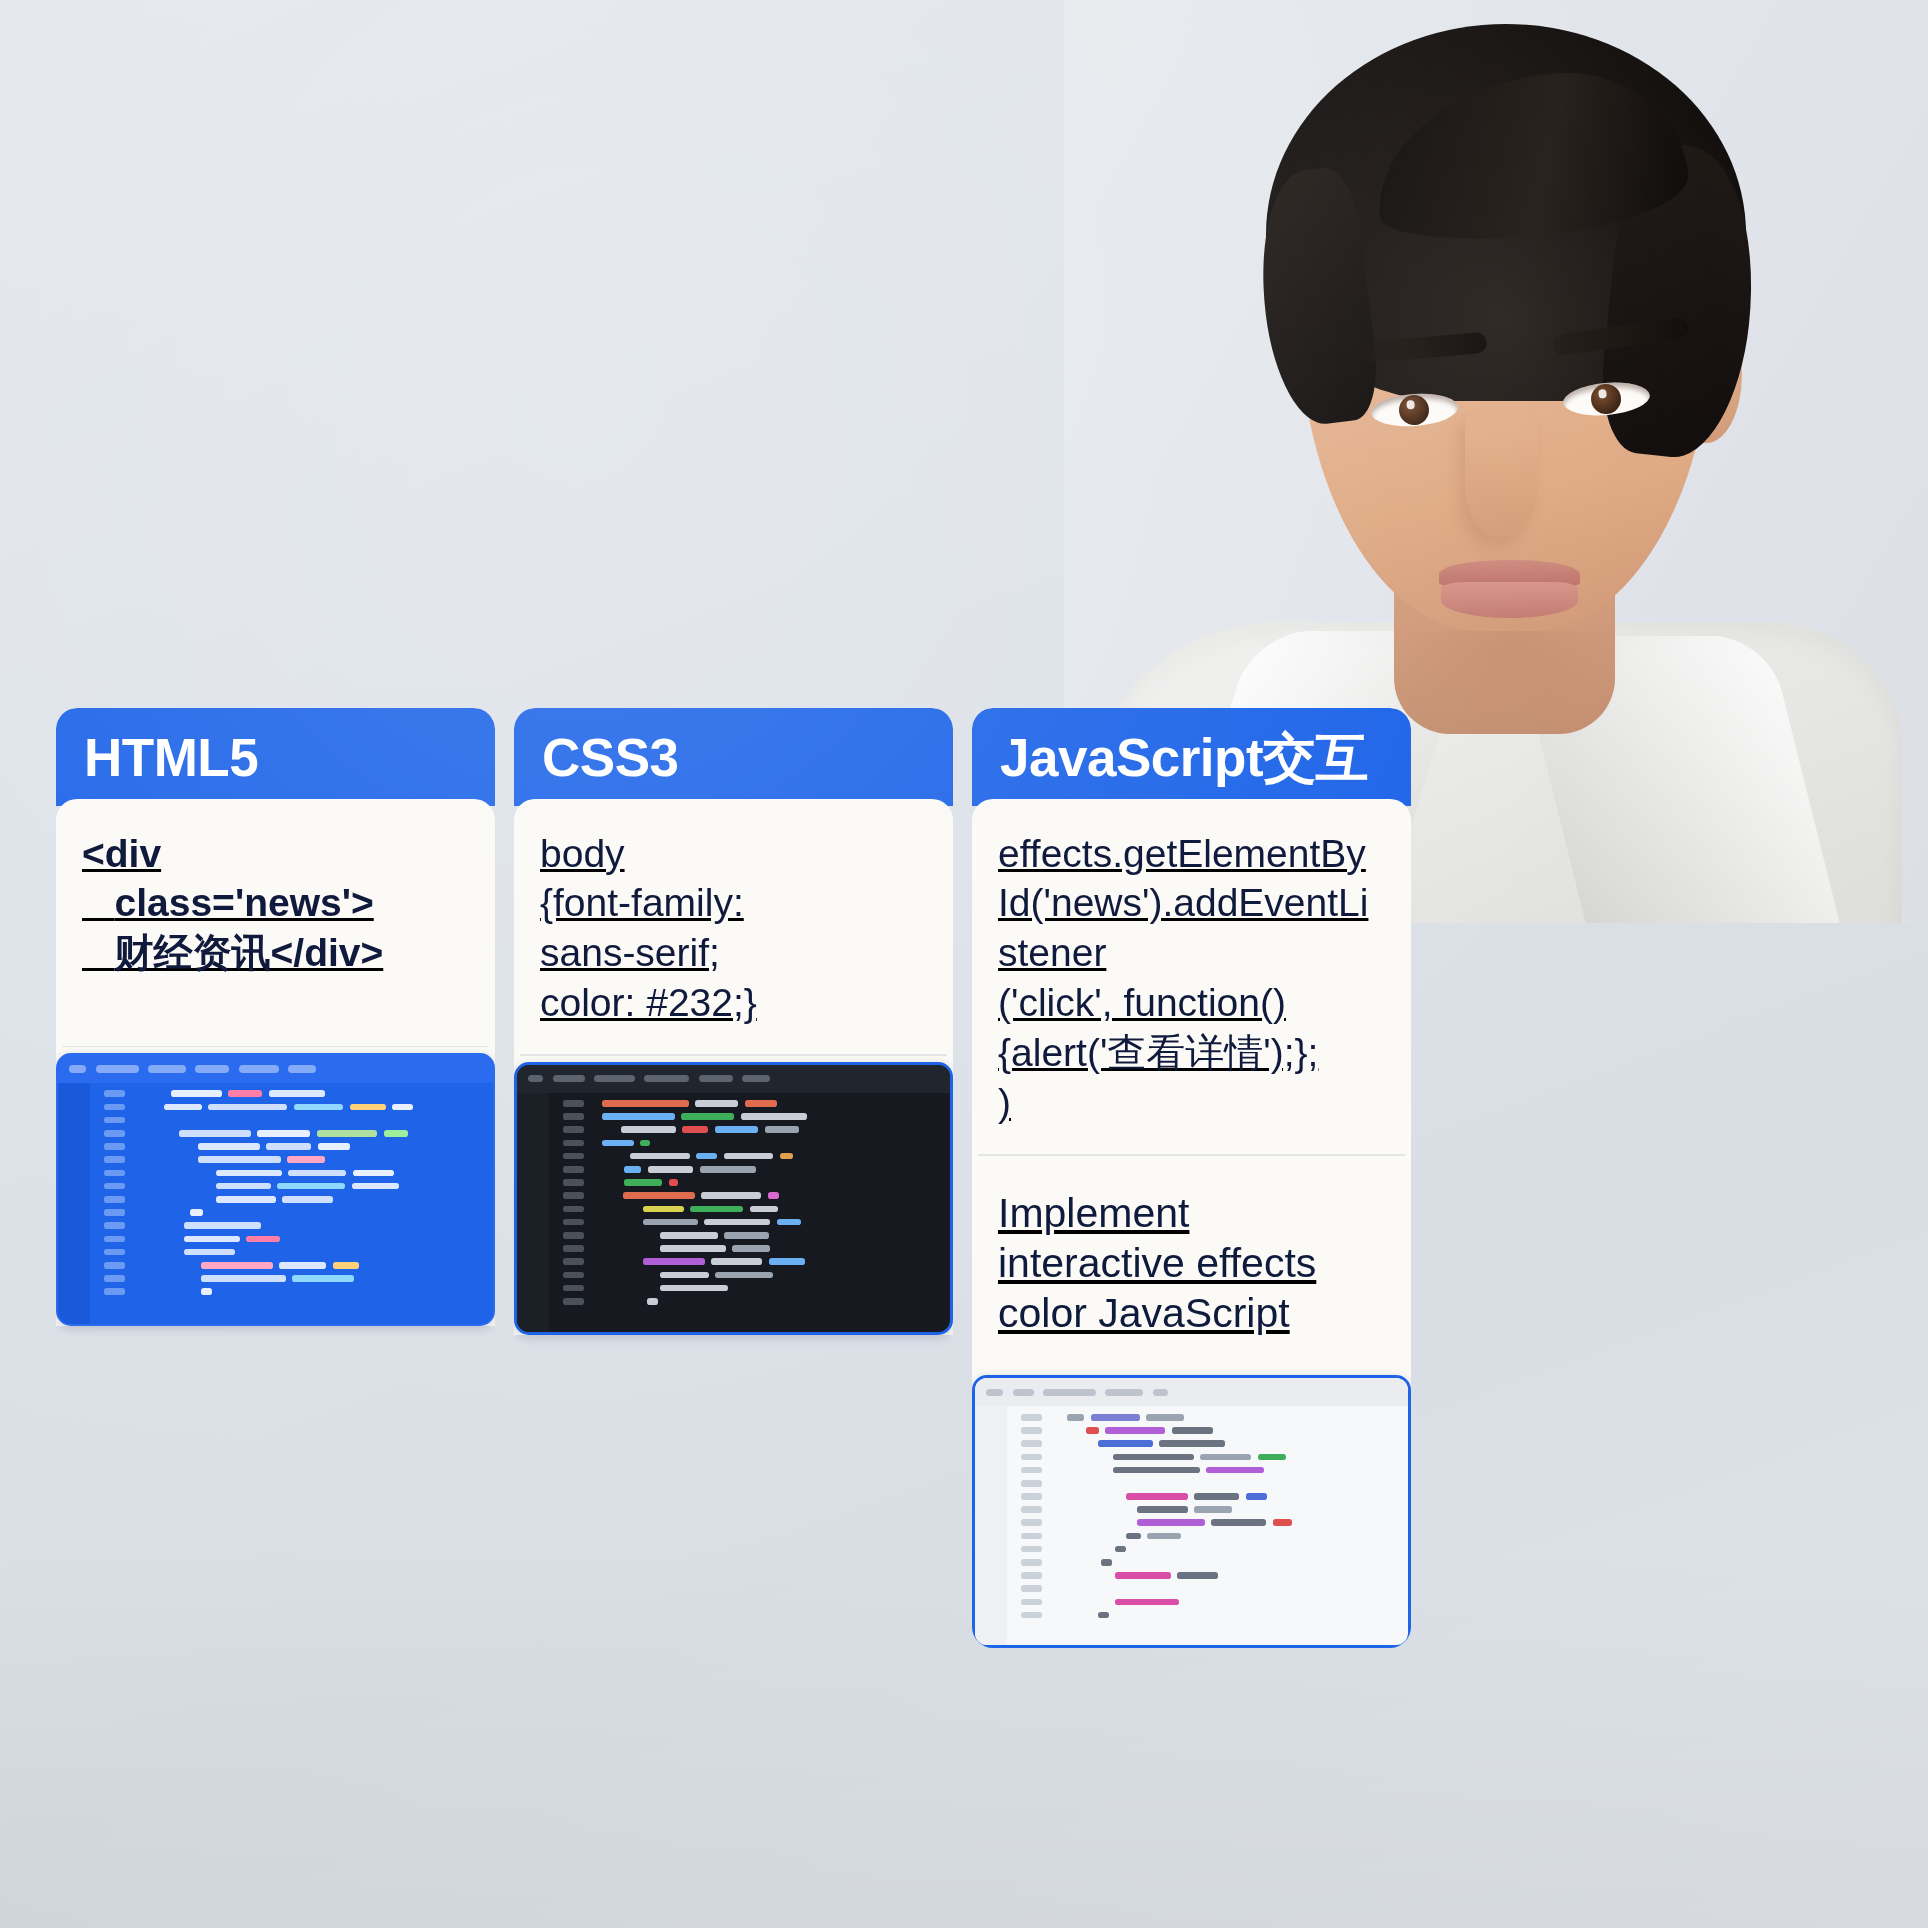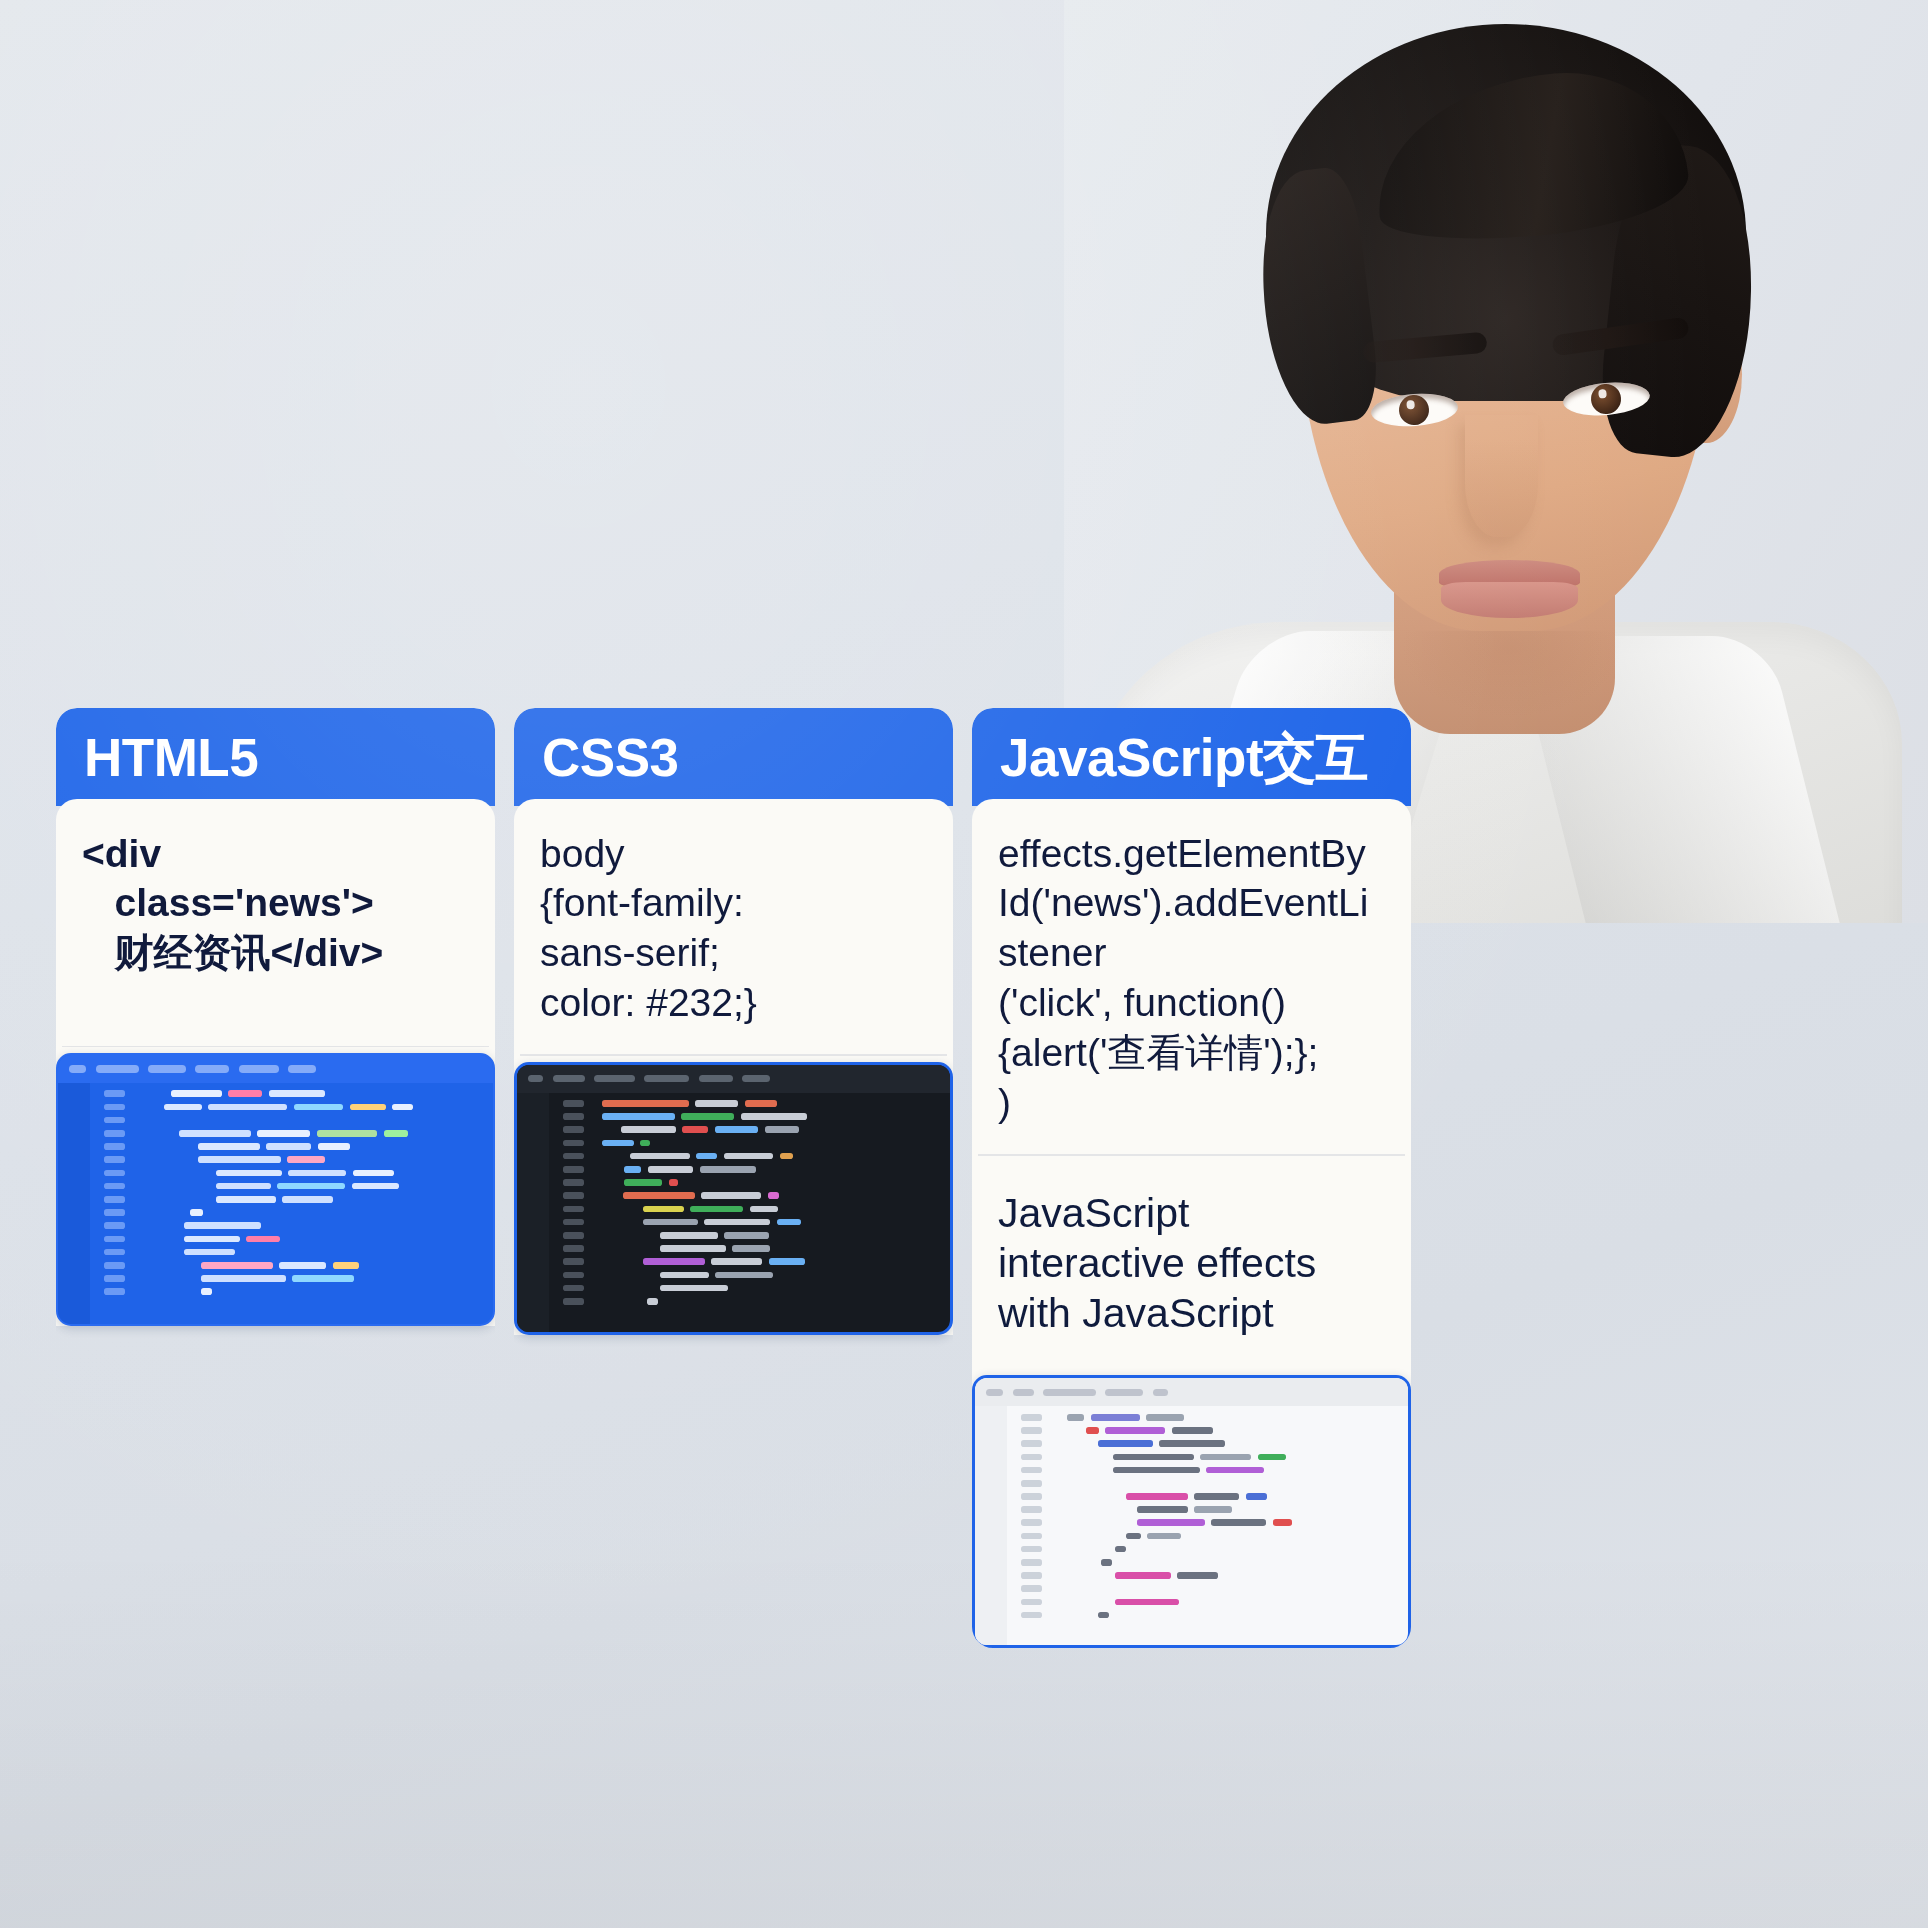--- a/index.html
+++ b/index.html
@@ -209,20 +209,21 @@
     letter-spacing: -0.5px;
     line-height: 1;
     white-space: nowrap;
   }
   .card-body {
     background: #fbfaf6;
     border-radius: 21px 21px 0 0;
     margin-top: -7.5px;
     position: relative;
     z-index: 2;
+    text-decoration: underline;
   }
   .code-block {
     padding: 30px 26px 26px 26px;
     min-height: 247px;
     color: #101a3c;
     font-size: 39px;
     line-height: 1.28;
     white-space: pre-wrap;
     word-break: break-word;
   }
@@ -580,21 +581,21 @@
       <div class="card-header">
         <div class="card-title">JavaScript交互</div>
       </div>
       <div class="card-body">
         <div class="code-block">effects.getElementBy
 Id('news').addEventListener
 ('click', function()
 {alert('查看详情');};
 )</div>
         <div class="divider"></div>
-        <div class="desc-block">JavaScript interactive effects with JavaScript</div>
+        <div class="desc-block">Implement interactive effects color JavaScript</div>
         <div class="thumb light">
           <div class="tb-bar">
             <span class="tb-chip" style="width:17px"></span>
             <span class="tb-chip" style="width:21px"></span>
             <span class="tb-chip" style="width:53px"></span>
             <span class="tb-chip" style="width:38px"></span>
             <span class="tb-chip" style="width:15px"></span>
           </div>
           <div class="tb-main">
             <div class="tb-rail"></div>

